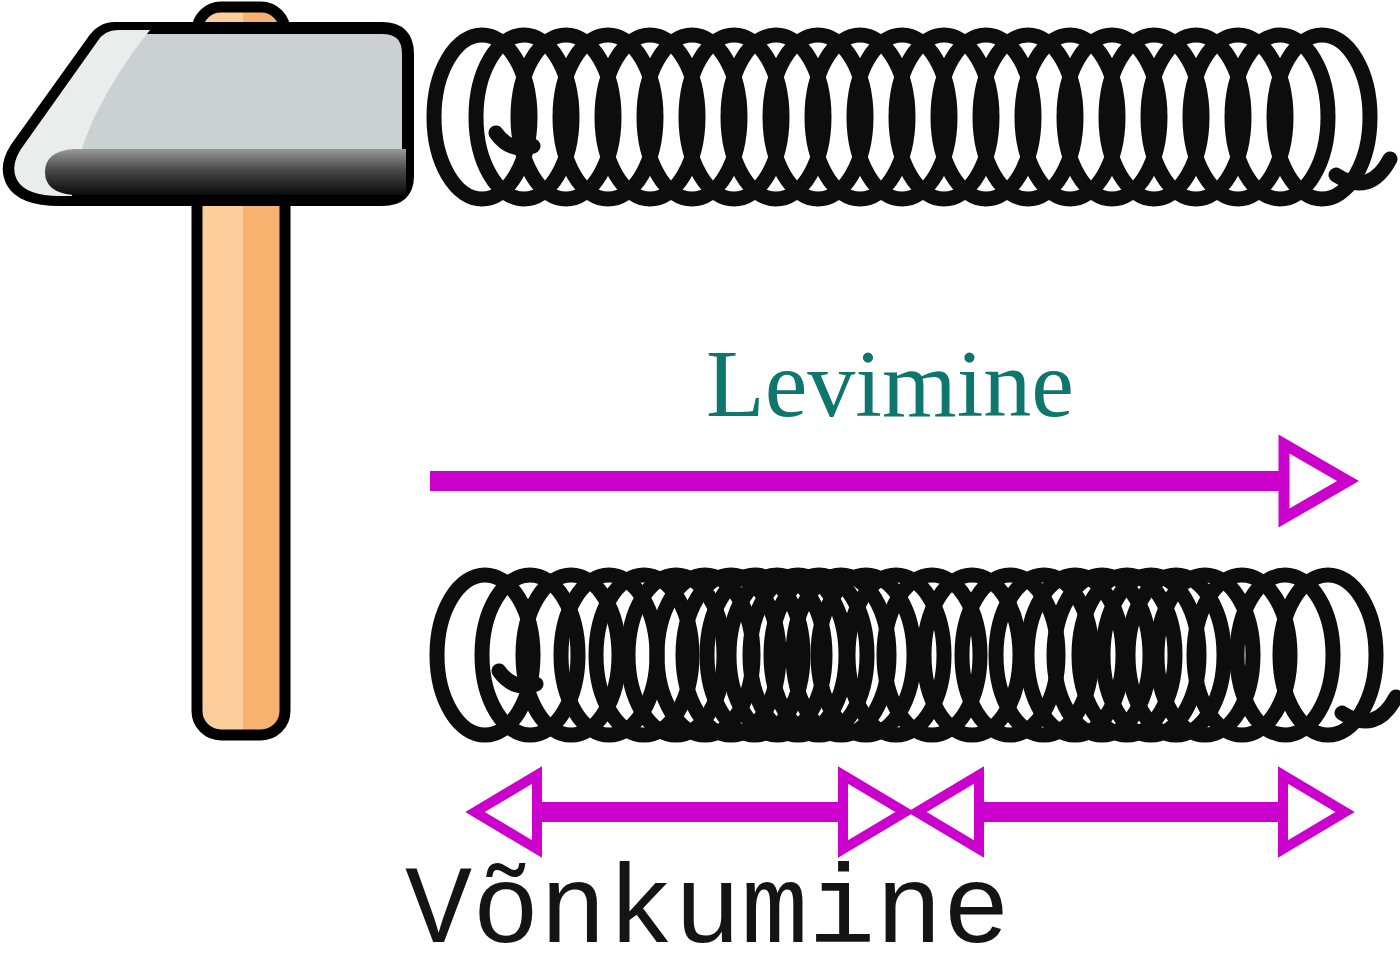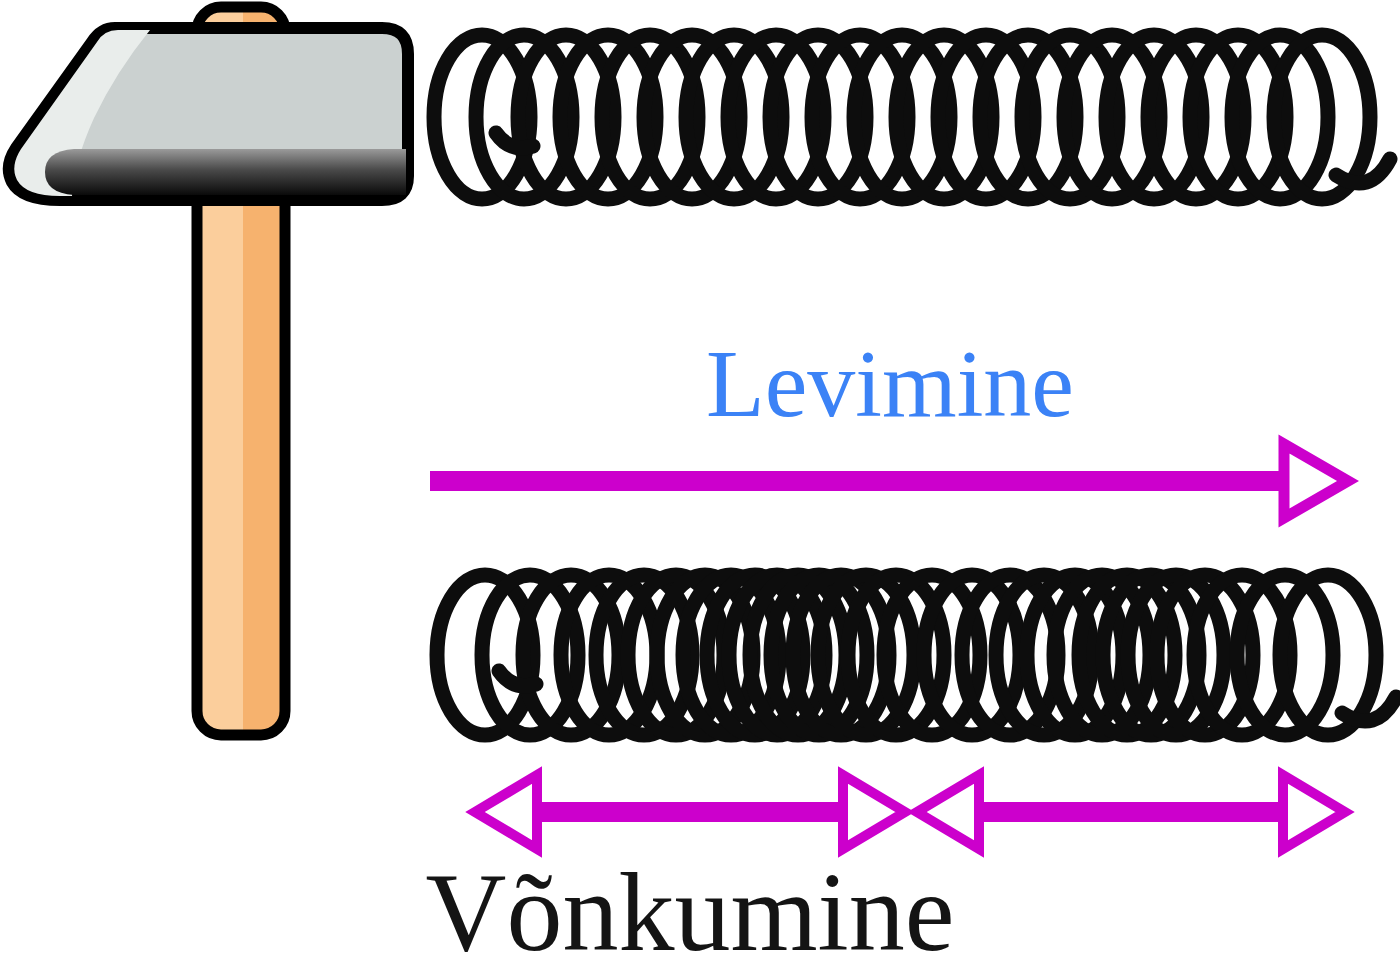--- a/index.html
+++ b/index.html
@@ -32,20 +32,21 @@
     left: 610px;
     top: 330px;
     width: 560px;
     font-size: 96px;
   }
   #label-vonkumine {
     left: 405px;
     top: 850px;
     width: 570px;
     font-size: 112px;
+    font-family: Liberation Mono, monospace;
   }
 </style>
 </head>
 <body>
 
 <div id="figure">
 
   <svg id="scene" width="1400" height="980" viewBox="0 0 1400 980" xmlns="http://www.w3.org/2000/svg">
 
     <defs>
@@ -144,17 +145,17 @@
         <polygon points="905,812 843,775 843,849" fill="#ffffff" stroke="#CC00CC" stroke-width="10"></polygon>
         <polygon points="475,812 537,775 537,849" fill="#ffffff" stroke="#CC00CC" stroke-width="10"></polygon>
       </g>
     <g>
         <rect x="973" y="802" width="316" height="20" fill="#CC00CC"></rect>
         <polygon points="1345,812 1283,775 1283,849" fill="#ffffff" stroke="#CC00CC" stroke-width="10"></polygon>
         <polygon points="917,812 979,775 979,849" fill="#ffffff" stroke="#CC00CC" stroke-width="10"></polygon>
       </g>
   </svg>
 
-  <div id="label-levimine" class="wave-label" style="color: #3b82f6;">Levimine</div>
+  <div id="label-levimine" class="wave-label" style="color: #0f766e;">Levimine</div>
 
   <div id="label-vonkumine" class="wave-label" style="color: rgb(20, 20, 20);">Võnkumine</div>
 
 </div>
 
 </body></html>

